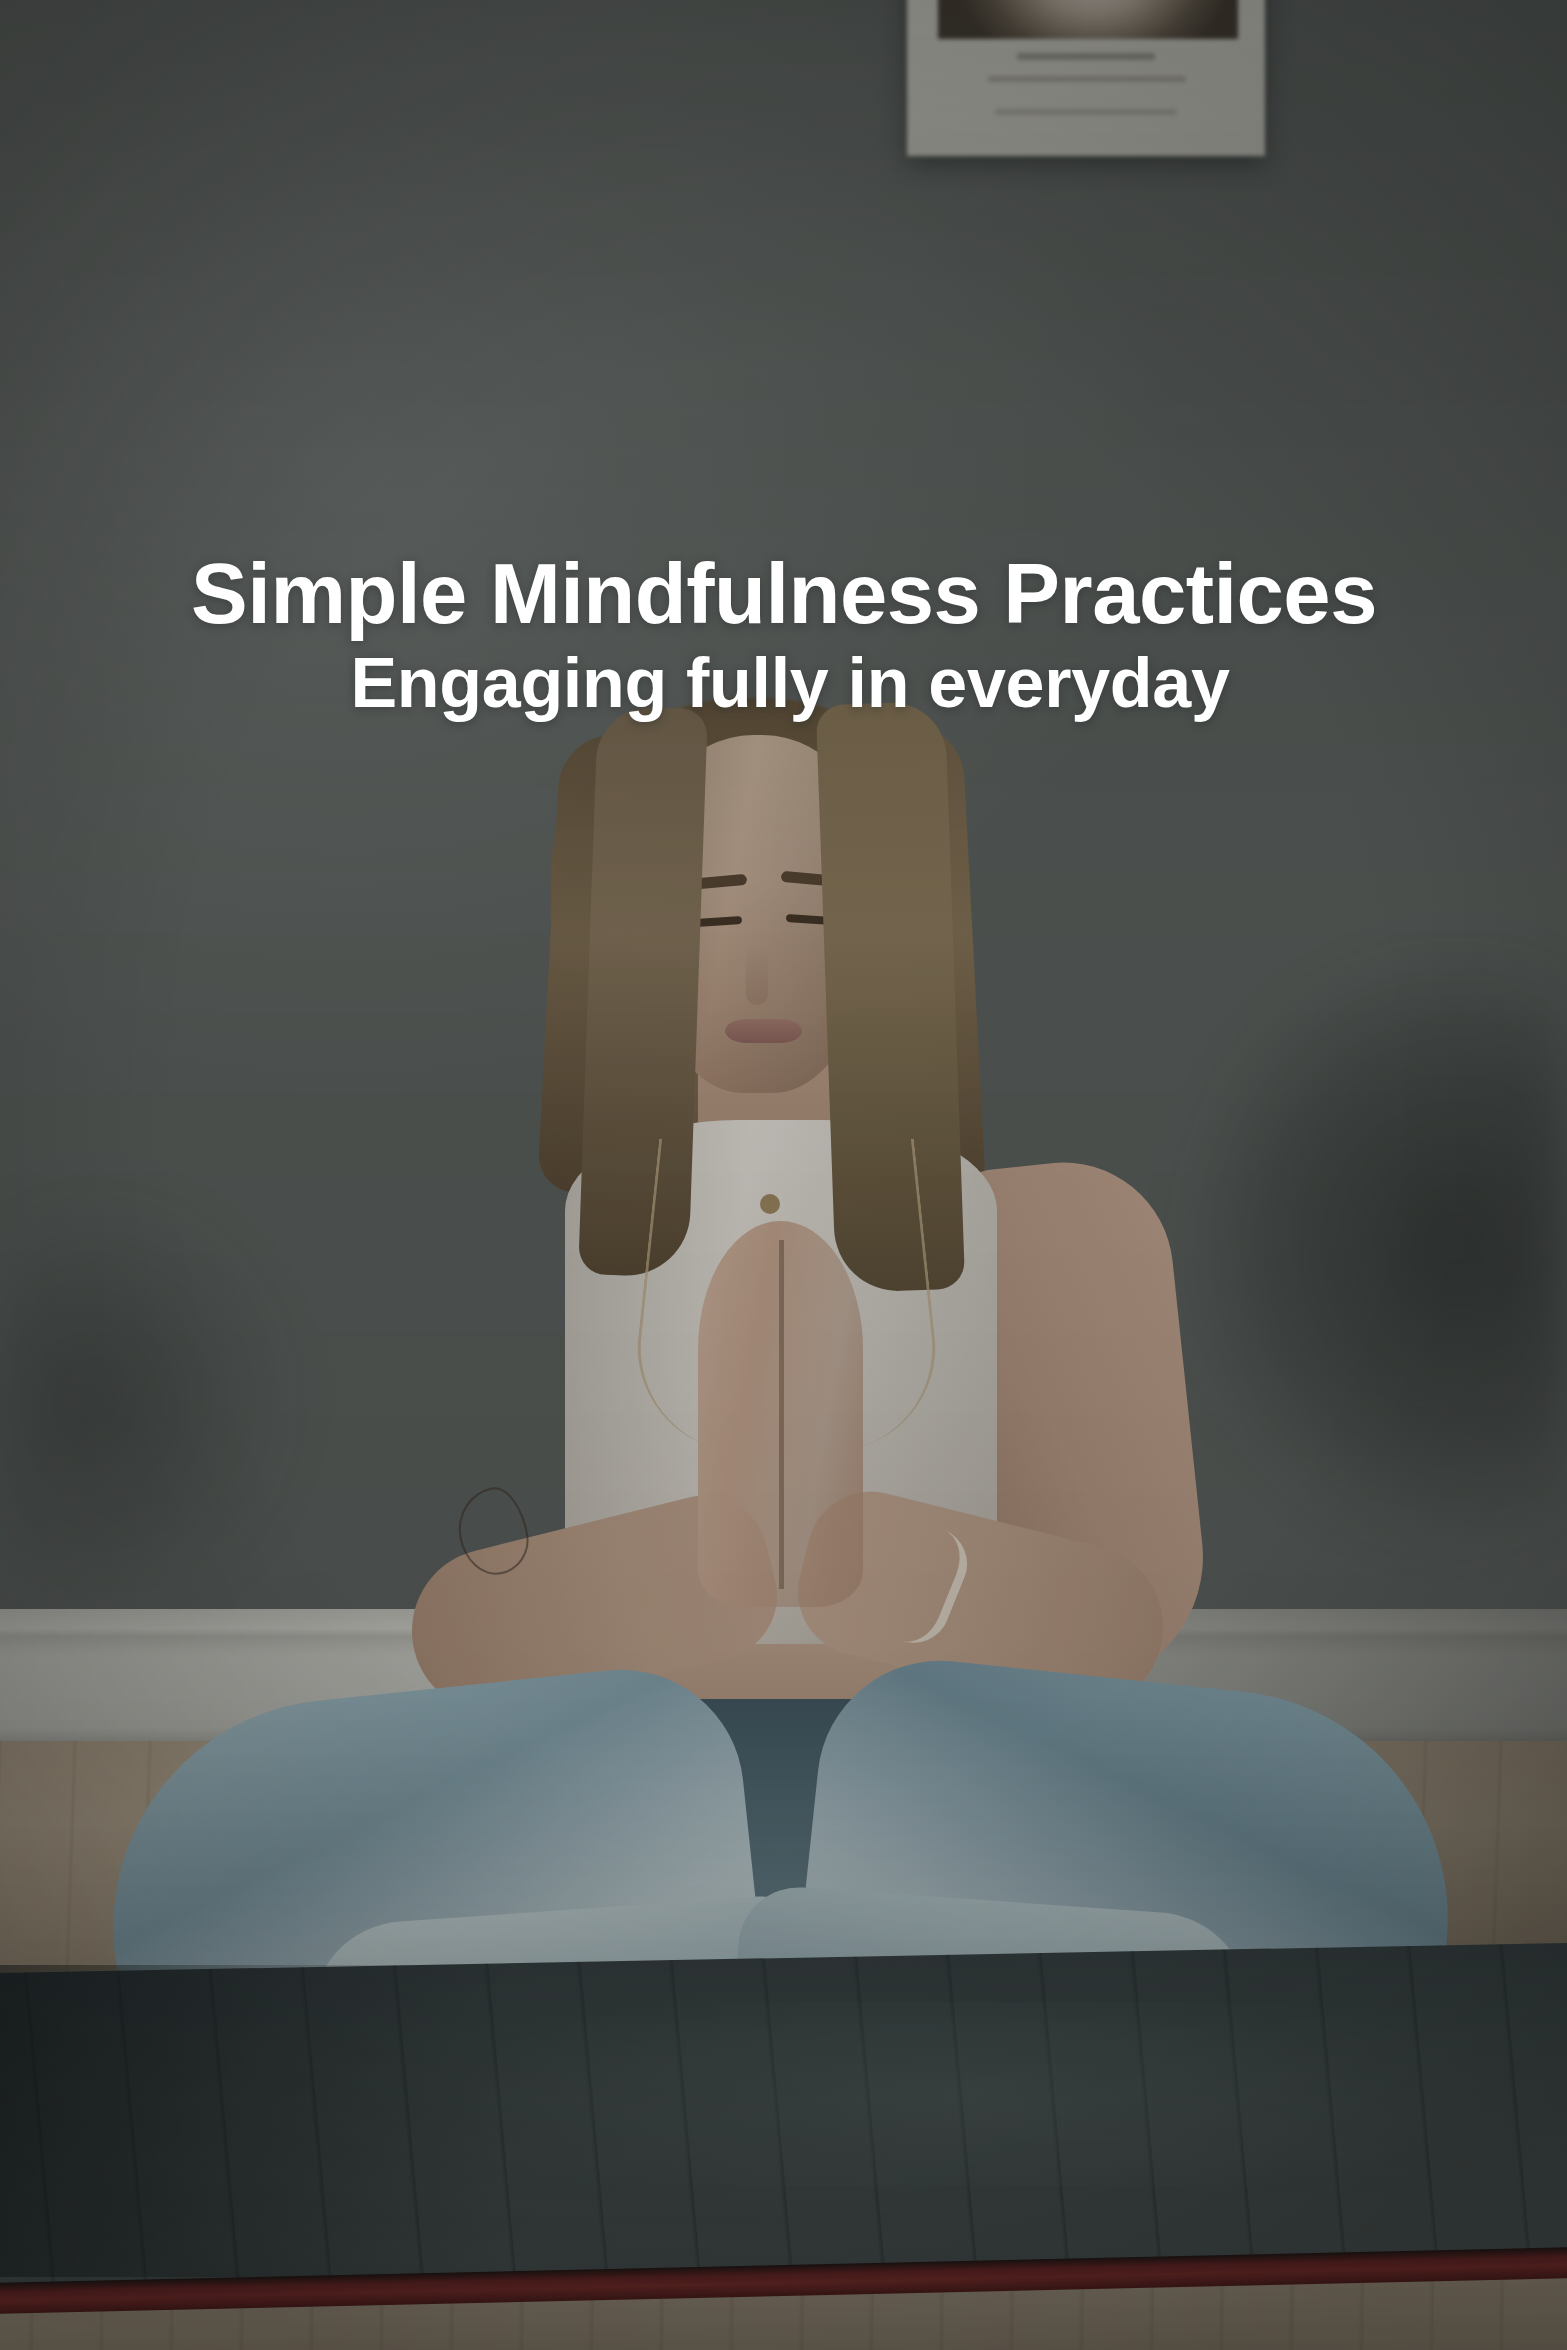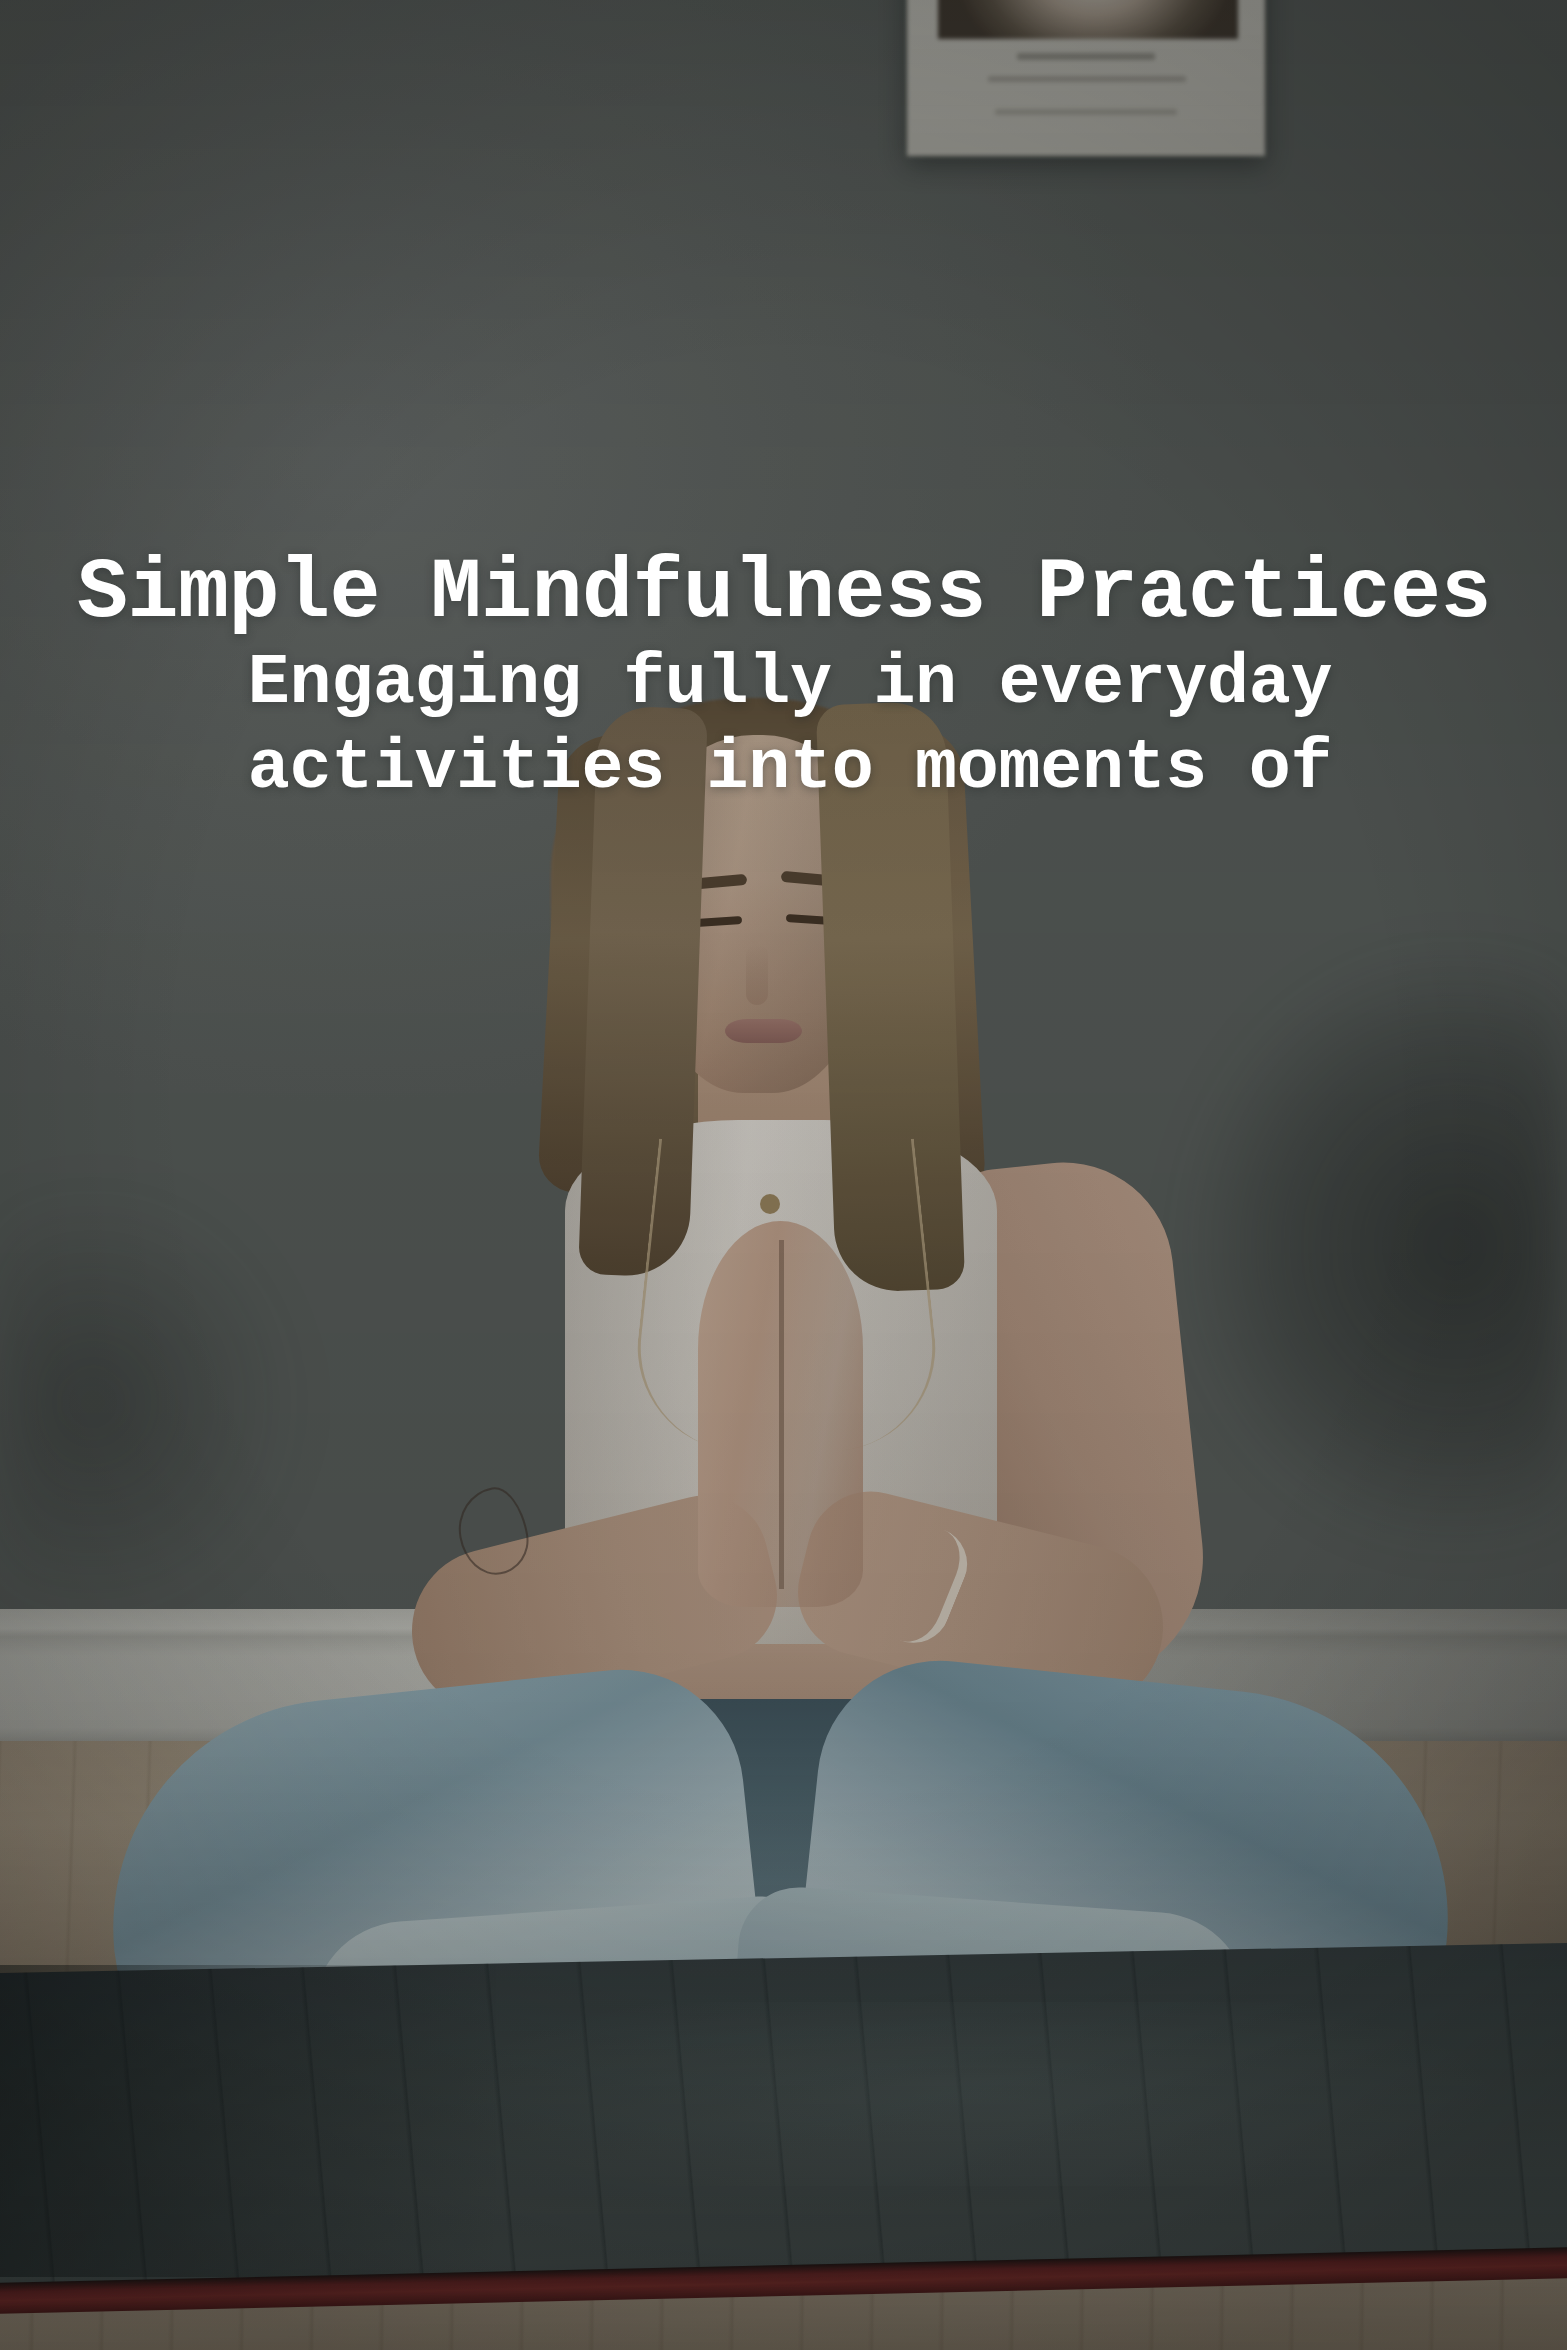--- a/index.html
+++ b/index.html
@@ -5,21 +5,21 @@
   html, body {
     margin: 0;
     padding: 0;
     background: #2b2e2d;
   }
   #card {
     position: relative;
     width: 1568px;
     height: 2351px;
     overflow: hidden;
-    font-family: Liberation Mono, monospace;
+    font-family: Liberation Sans, sans-serif;
     background: #5e6260;
   }
 
   
   .photo {
     position: absolute;
     inset: 0;
     overflow: hidden;
   }
 
@@ -457,19 +457,18 @@
     <div class="grade2"></div>
     <div class="vignette"></div>
   </div>
 
   <div class="overlay">
 
     <h1 class="title">Simple Mindfulness Practices</h1>
 
     <div class="subtitle">
       <span class="ln">Engaging fully in everyday</span>
-      <span class="ln">activities into moments of</span>
     </div>
 
   </div>
 
 </div>
 
 
 </body></html>

